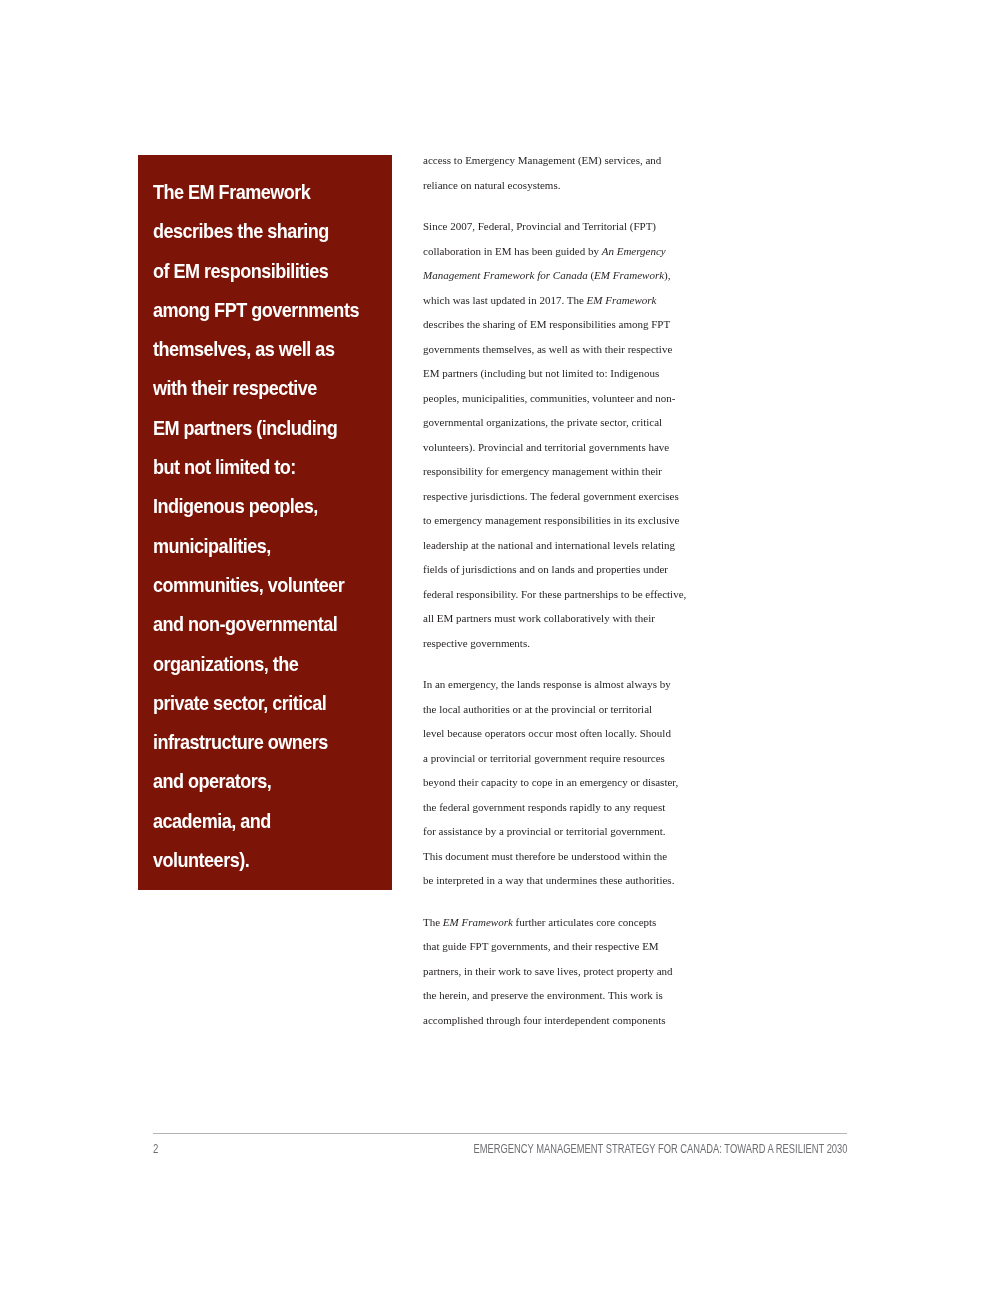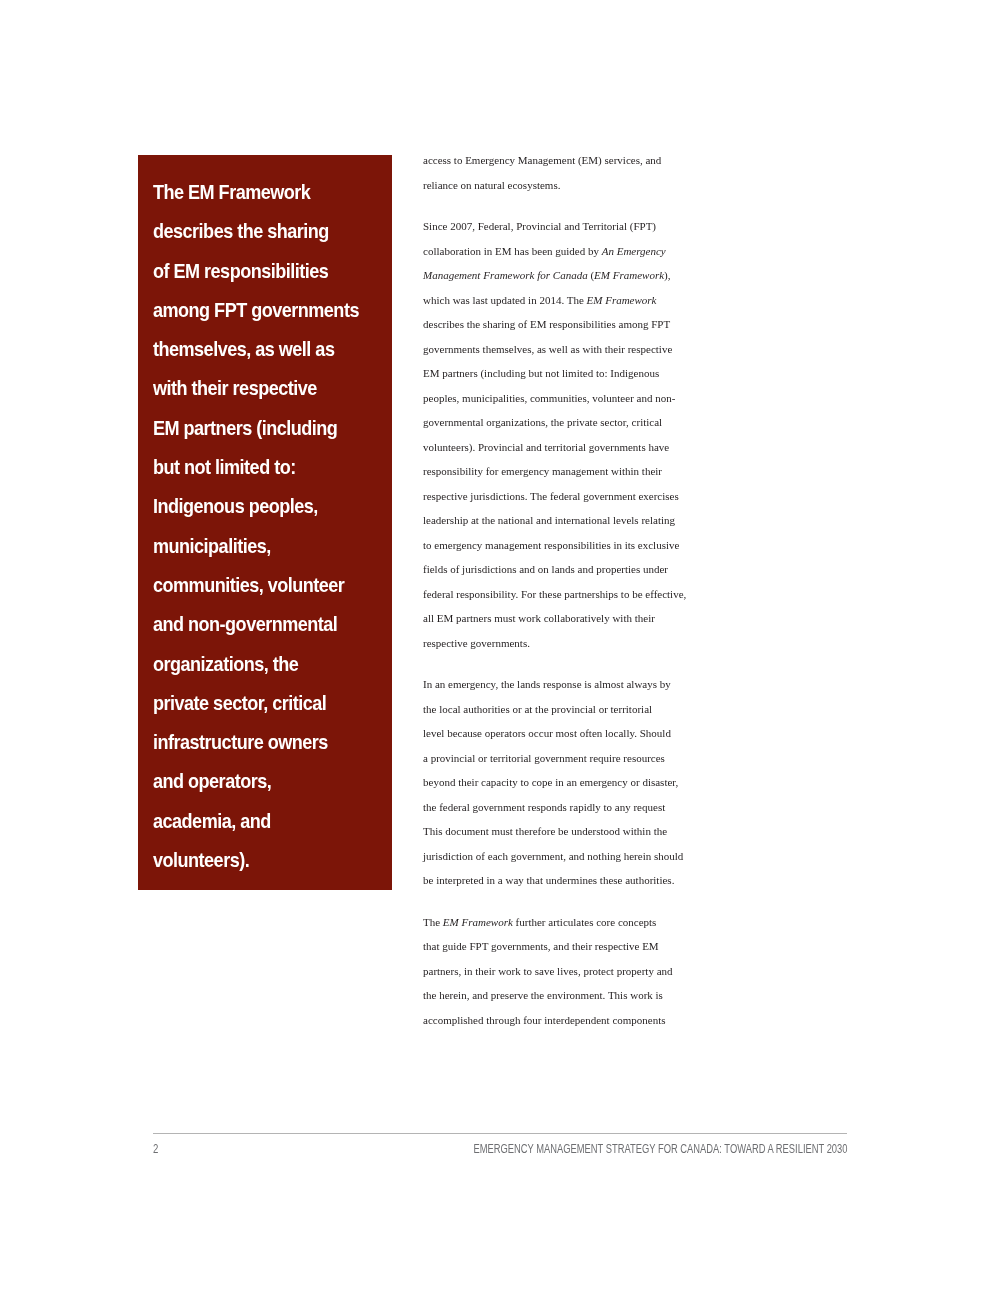--- a/index.html
+++ b/index.html
@@ -64,46 +64,46 @@
 <div class="body-col">
   <p>
     <span class="line">access to Emergency Management (EM) services, and</span>
     <span class="line">reliance on natural ecosystems.</span>
   </p>
 
   <p>
     <span class="line">Since 2007, Federal, Provincial and Territorial (FPT)</span>
     <span class="line"><span>collaboration in EM has been guided by </span><em>An Emergency</em></span>
     <span class="line"><em>Management Framework for Canada</em><span> (</span><em>EM Framework</em><span>),</span></span>
-    <span class="line"><span>which was last updated in 2014. The </span><em>EM Framework</em></span>
+    <span class="line"><span>which was last updated in 2017. The </span><em>EM Framework</em></span>
     <span class="line">describes the sharing of EM responsibilities among FPT</span>
     <span class="line">governments themselves, as well as with their respective</span>
     <span class="line">EM partners (including but not limited to: Indigenous</span>
     <span class="line">peoples, municipalities, communities, volunteer and non-</span>
     <span class="line">governmental organizations, the private sector, critical</span>
     <span class="line">volunteers). Provincial and territorial governments have</span>
     <span class="line">responsibility for emergency management within their</span>
     <span class="line">respective jurisdictions. The federal government exercises</span>
+    <span class="line">to emergency management responsibilities in its exclusive</span>
     <span class="line">leadership at the national and international levels relating</span>
-    <span class="line">to emergency management responsibilities in its exclusive</span>
     <span class="line">fields of jurisdictions and on lands and properties under</span>
     <span class="line">federal responsibility. For these partnerships to be effective,</span>
     <span class="line">all EM partners must work collaboratively with their</span>
     <span class="line">respective governments.</span>
   </p>
 
   <p>
     <span class="line"> In an emergency, the lands response is almost always by</span>
     <span class="line">the local authorities or at the provincial or territorial</span>
     <span class="line">level because operators occur most often locally. Should</span>
     <span class="line">a provincial or territorial government require resources</span>
     <span class="line">beyond their capacity to cope in an emergency or disaster,</span>
     <span class="line">the federal government responds rapidly to any request</span>
+    <span class="line">for assistance by a provincial or territorial government.</span>
     <span class="line">This document must therefore be understood within the</span>
-    <span class="line">jurisdiction of each government, and nothing herein should</span>
     <span class="line">be interpreted in a way that undermines these authorities.</span>
   </p>
 
   <p>
     <span class="line"><span>The </span><em>EM Framework</em><span> further articulates core concepts</span></span>
     <span class="line">that guide FPT governments, and their respective EM</span>
     <span class="line">partners, in their work to save lives, protect property and</span>
     <span class="line">the herein, and preserve the environment. This work is</span>
     <span class="line">accomplished through four interdependent components</span>
   </p>

